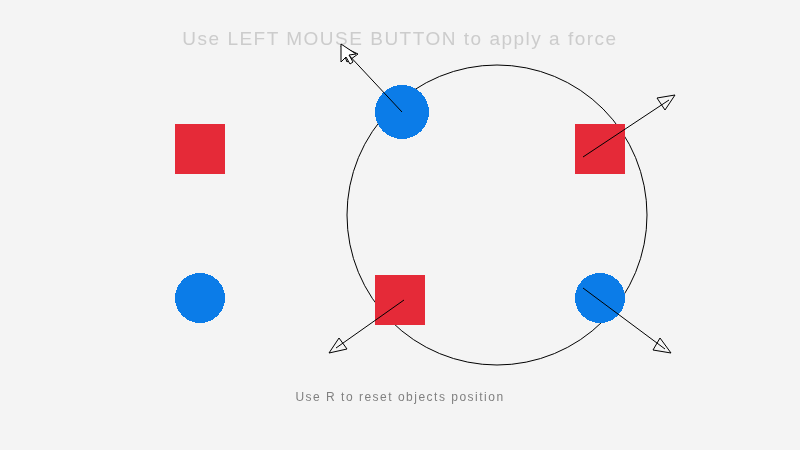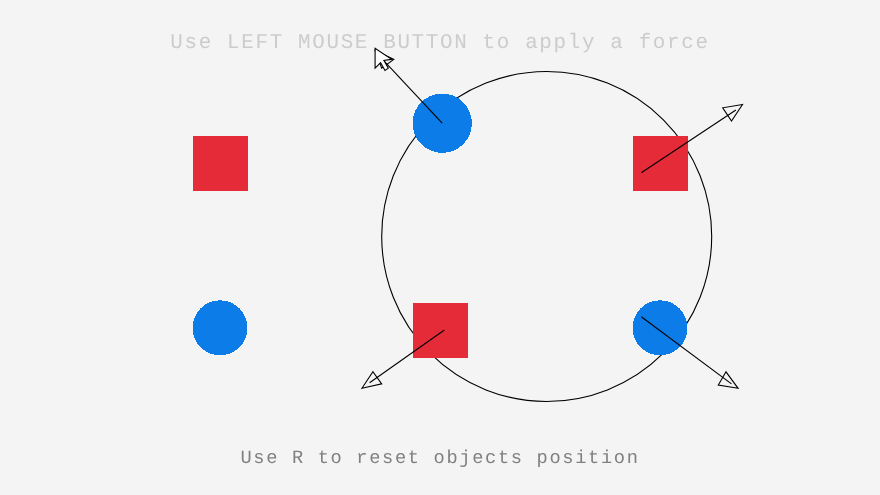--- a/index.html
+++ b/index.html
@@ -7,39 +7,39 @@
     margin: 0;
     padding: 0;
     background: #ffffff;
   }
   #stage {
     position: relative;
     width: 800px;
     height: 450px;
     background: #f4f4f4;
     overflow: hidden;
-    font-family: Liberation Mono, monospace;
+    font-family: Liberation Sans, sans-serif;
   }
   .hint {
     position: absolute;
     left: 0;
     width: 800px;
     text-align: center;
     letter-spacing: 1.5px;
     white-space: nowrap;
     user-select: none;
   }
   #hint-top {
     top: 28px;
     font-size: 19px;
     color: #cccccc;
   }
   #hint-bottom {
-    top: 408px;
-    font-size: 17px;
+    top: 390px;
+    font-size: 12px;
     color: #808080;
   }
   #scene-svg {
     position: absolute;
     left: 0;
     top: 0;
     width: 800px;
     height: 450px;
   }
   .body-shape { shape-rendering: crispEdges; }

